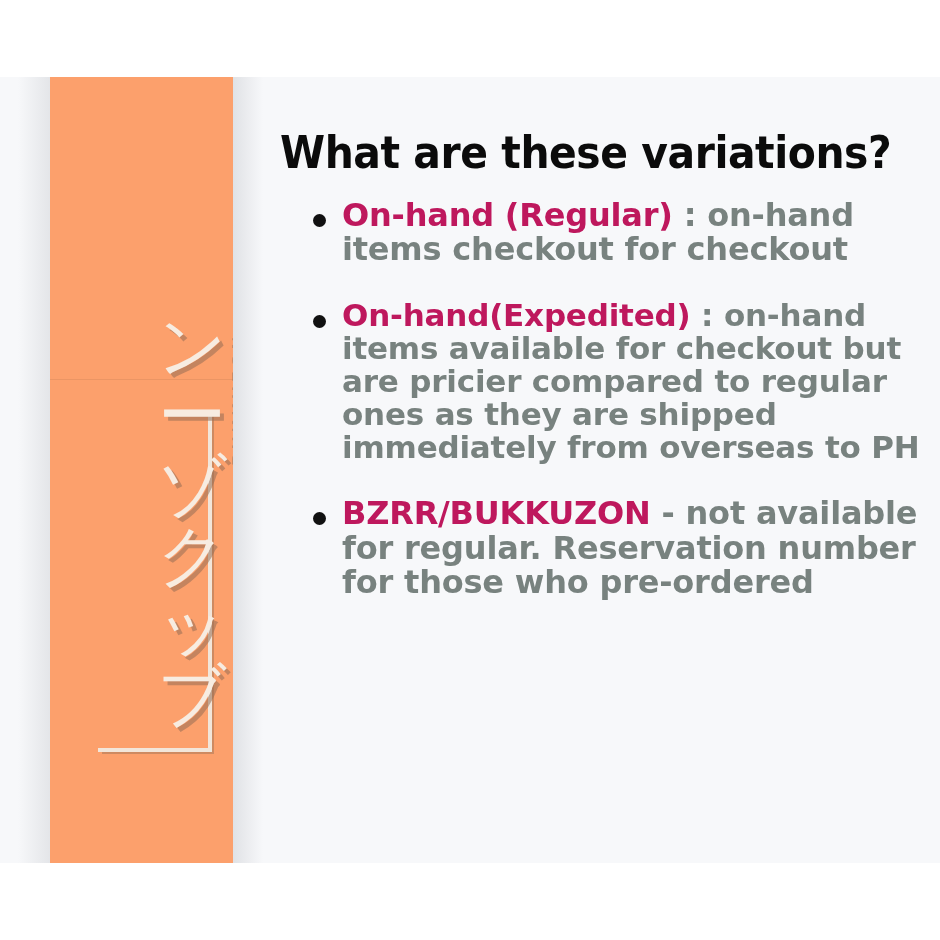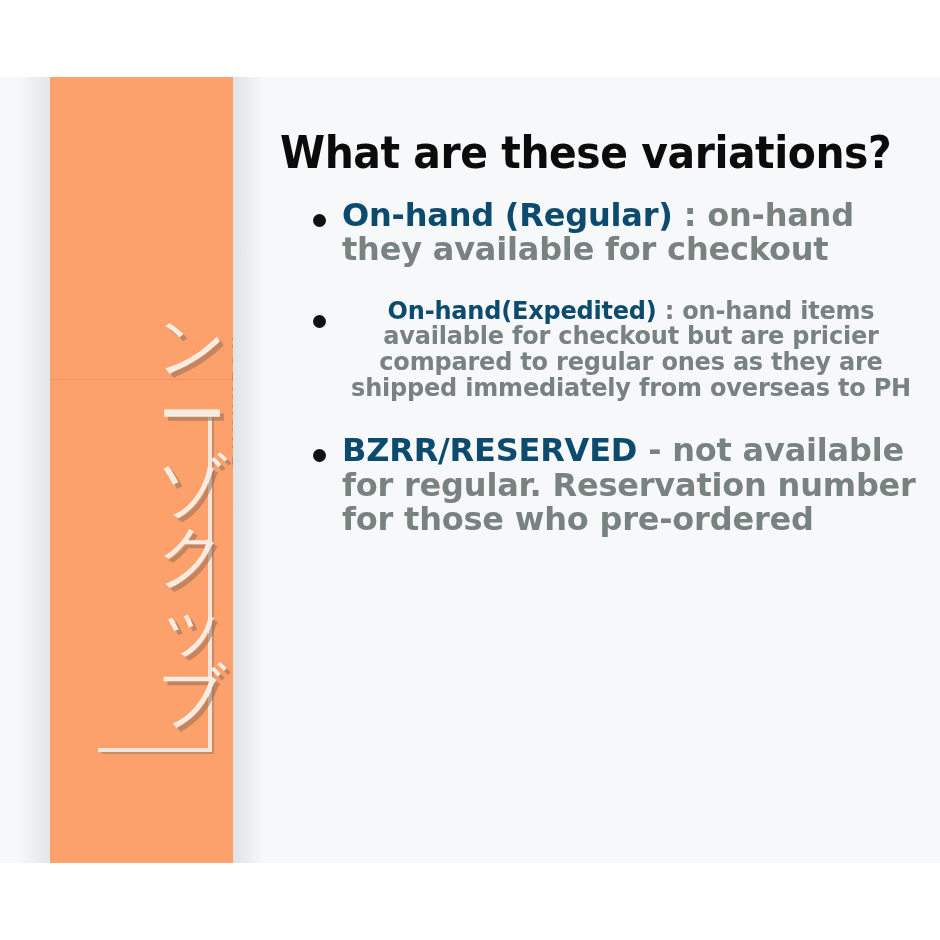--- a/index.html
+++ b/index.html
@@ -175,27 +175,27 @@
 
   .bullet-text {
     font-family: "DejaVu Sans", sans-serif;
     font-weight: 700;
     font-size: 32px;
     line-height: 1.07;
     color: #78827f;
     letter-spacing: -0.2px;
   }
   .bullet-text .term {
-    color: #0c4a6e;
+    color: #be185d;
   }
   .bullet-text .sep {
     color: #78827f;
   }
 
-  .b2 .bullet-text { font-size: 24px; text-align: center; }
+  .b2 .bullet-text { font-size: 31px; }
   .b3 .bullet-text { font-size: 32px; }
 </style>
 </head>
 <body>
 
 <div id="slide">
 
   <div class="content-band"></div>
   <div class="panel-shadow-left"></div>
   <div class="panel-shadow-right"></div>
@@ -220,29 +220,29 @@
   </div>
 
   <div class="text-col">
 
     <h1 class="slide-title">What are these variations?</h1>
 
     <ul class="bullets">
 
       <li class="b1">
         <span class="dot"></span>
-        <div class="bullet-text"><span class="term">On-hand (Regular)</span><span class="sep"> : </span><span class="desc">on-hand they available for checkout</span></div>
+        <div class="bullet-text"><span class="term">On-hand (Regular)</span><span class="sep"> : </span><span class="desc">on-hand items checkout for checkout</span></div>
       </li>
 
       <li class="b2">
         <span class="dot"></span>
         <div class="bullet-text"><span class="term">On-hand(Expedited)</span><span class="sep"> : </span><span class="desc">on-hand items available for checkout but are pricier compared to regular ones as they are shipped immediately from overseas to PH</span></div>
       </li>
 
       <li class="b3">
         <span class="dot"></span>
-        <div class="bullet-text"><span class="term">BZRR/RESERVED</span><span class="sep"> - </span><span class="desc">not available for regular. Reservation number for those who pre-ordered</span></div>
+        <div class="bullet-text"><span class="term">BZRR/BUKKUZON</span><span class="sep"> - </span><span class="desc">not available for regular. Reservation number for those who pre-ordered</span></div>
       </li>
 
     </ul>
   </div>
 
 </div>
 
 </body></html>

